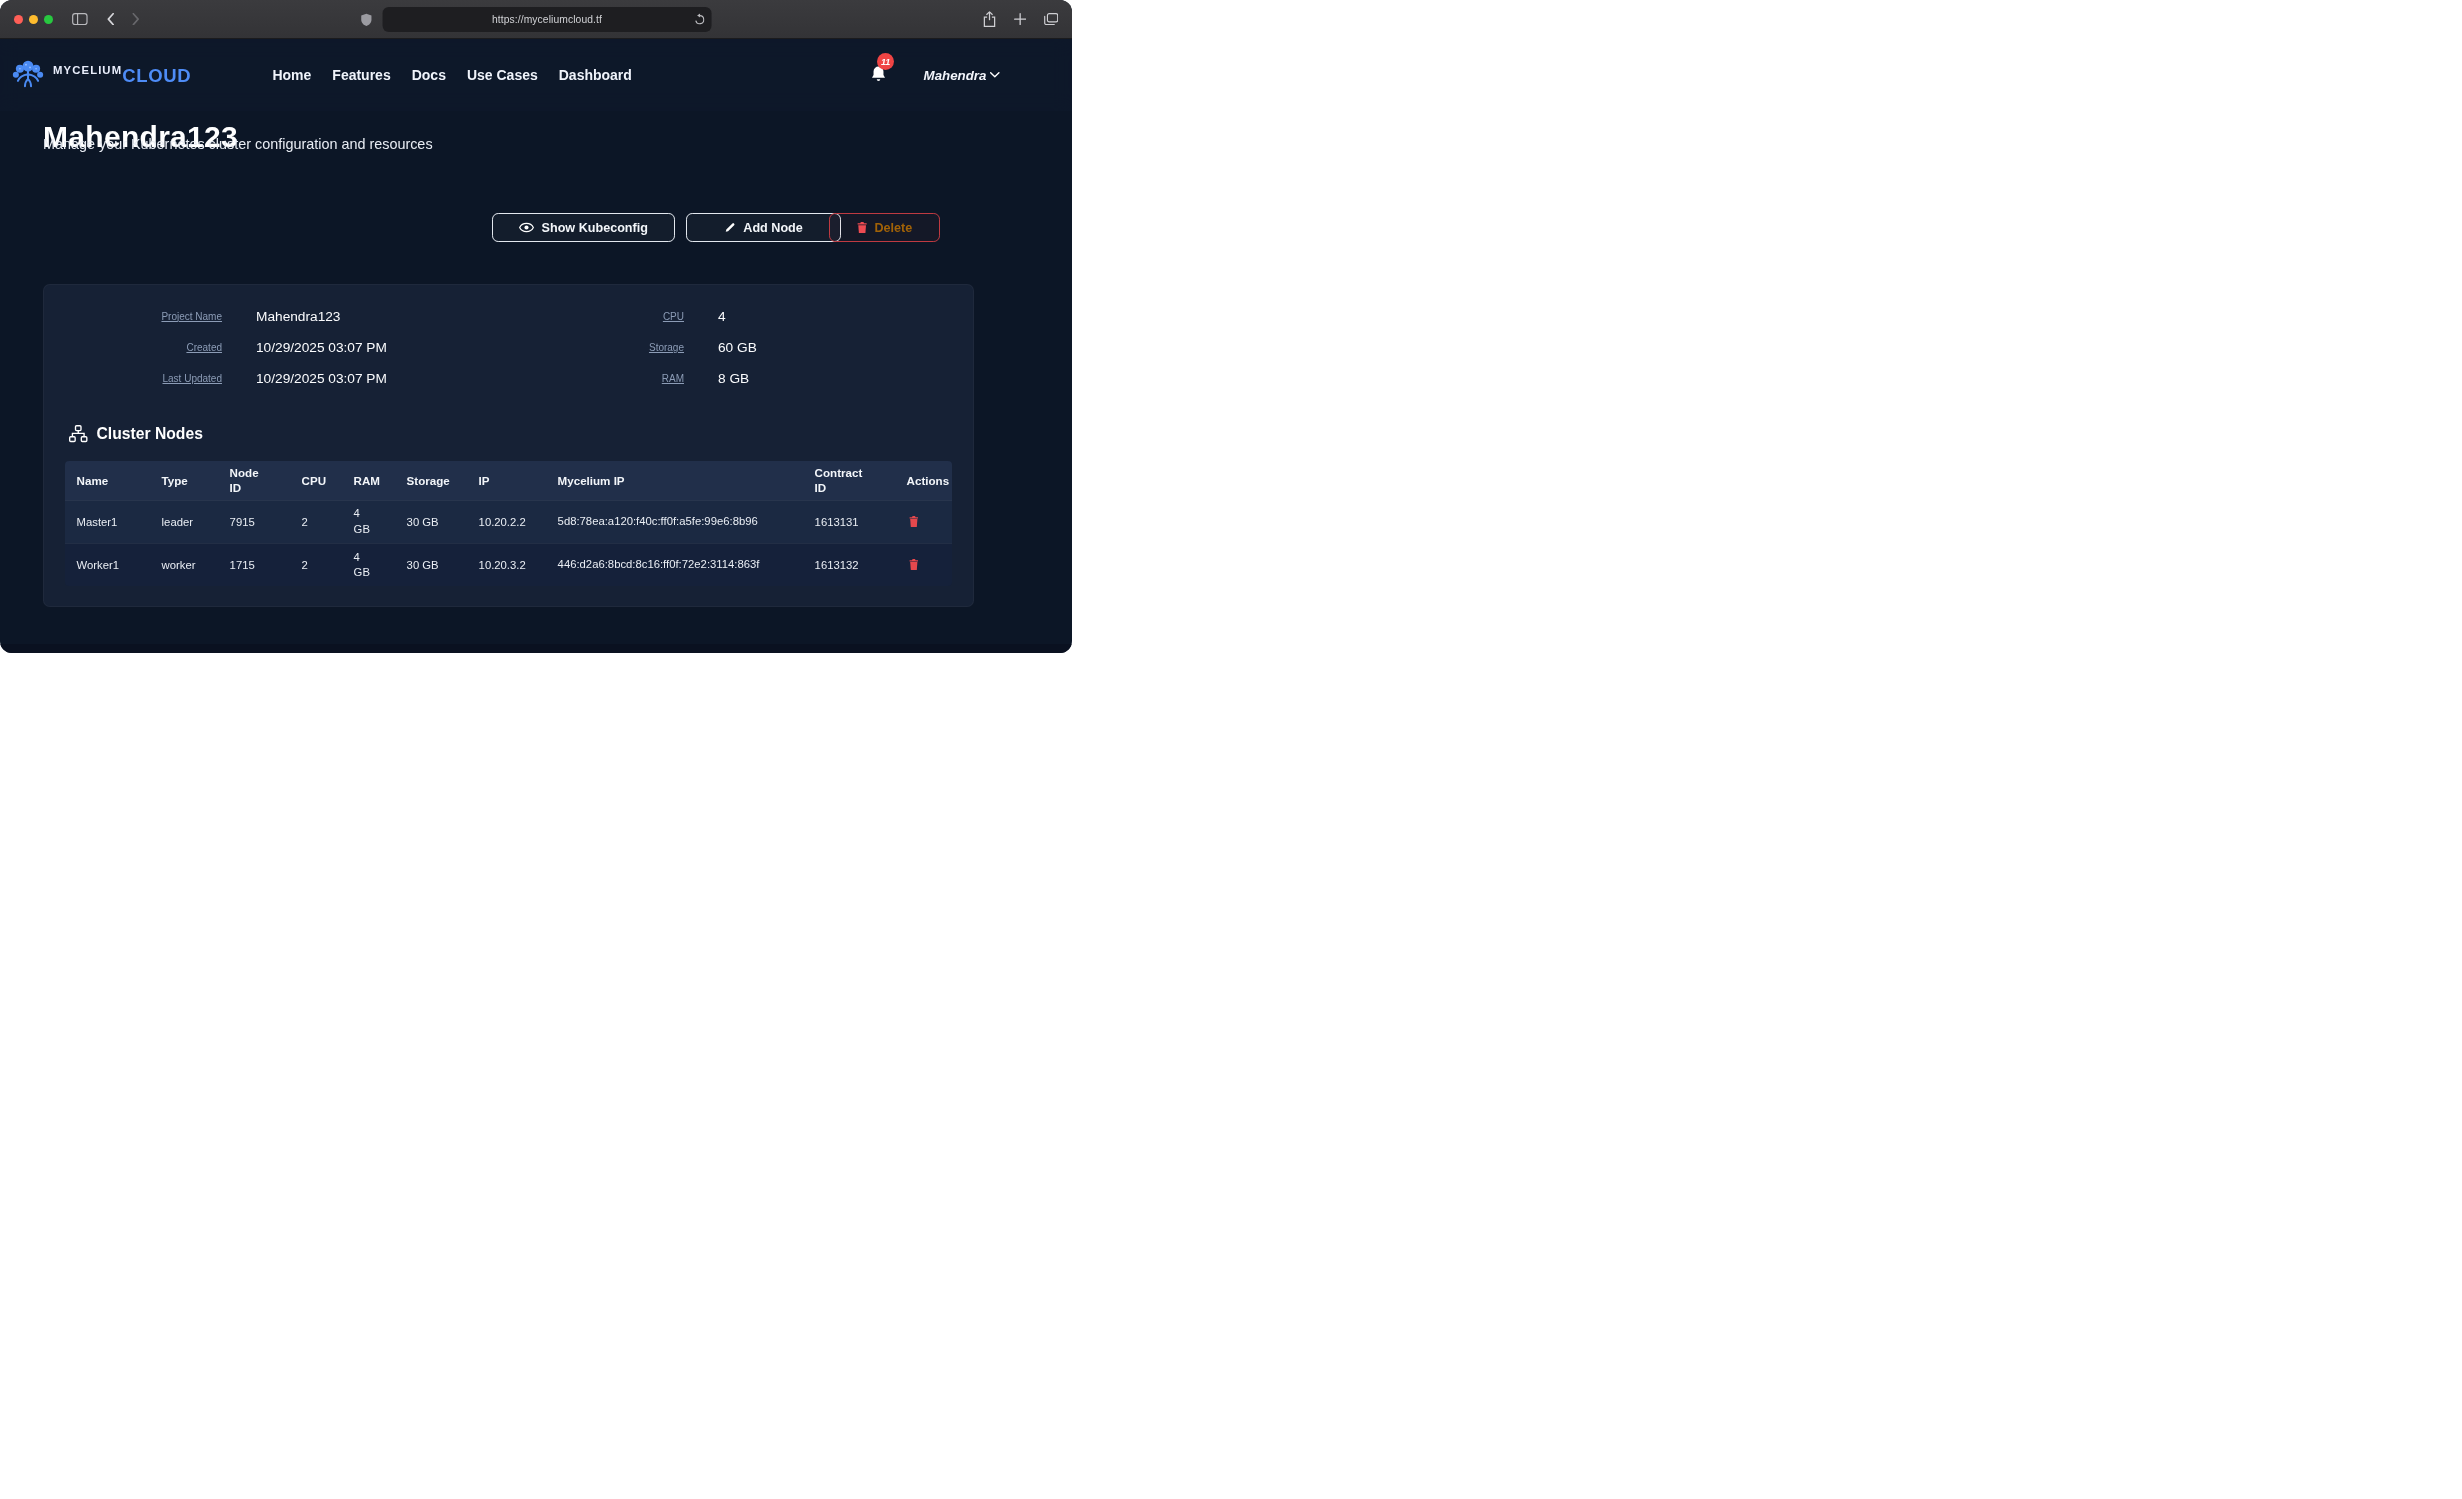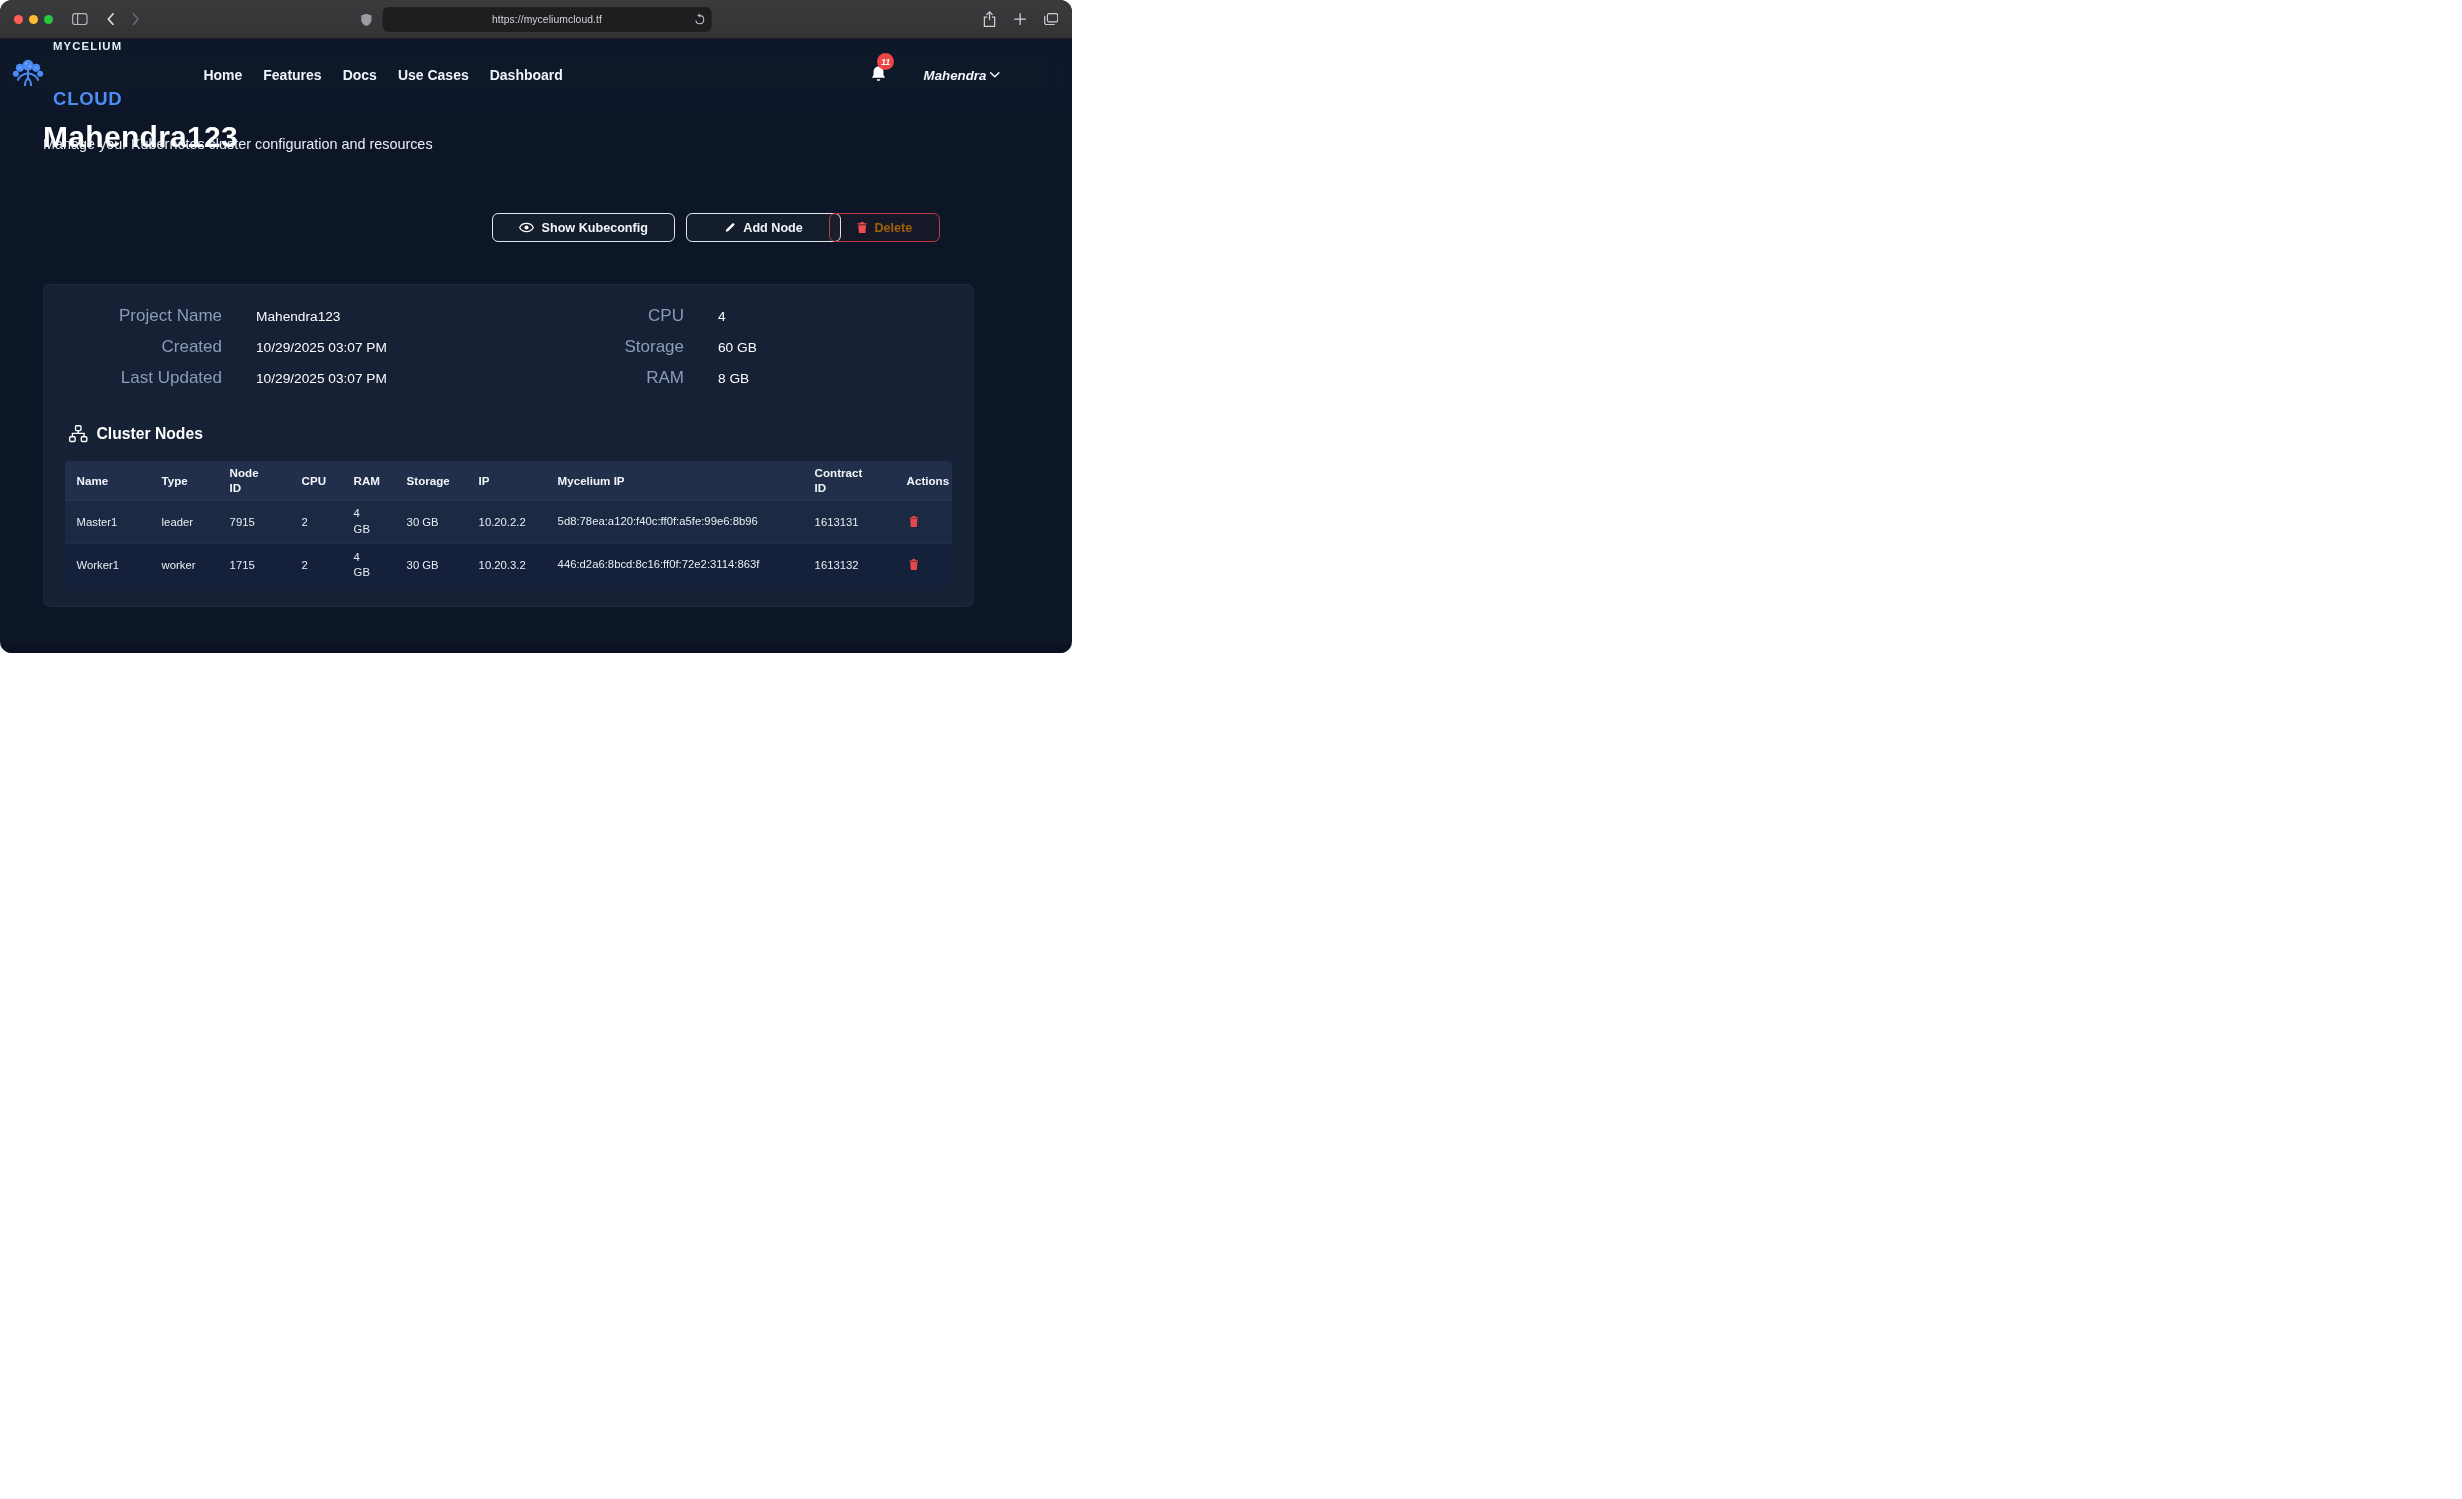--- a/index.html
+++ b/index.html
@@ -16,21 +16,21 @@
   .nav-chevrons{display:flex;gap:18px;}
   .chrome-center{position:absolute;left:50%;top:0;height:39px;transform:translateX(-50%);display:flex;align-items:center;gap:10.3px;}
   .url-bar{position:relative;width:329px;height:24.6px;background:#1e1e21;border-radius:6.2px;display:flex;align-items:center;justify-content:center;cursor:text;}
   .url-text{font-size:10.3px;color:#d2d3d6;letter-spacing:0.1px;}
   .reload{position:absolute;right:6.8px;top:6.2px;}
   .chrome-right{margin-left:auto;display:flex;align-items:center;gap:18px;}
 
   
   .navbar{position:absolute;top:39px;left:0;right:0;height:72px;background:rgba(14,24,43,0.82);backdrop-filter:blur(9.6px);-webkit-backdrop-filter:blur(9.6px);display:flex;align-items:center;padding:0 72px 0 10.3px;box-sizing:border-box;z-index:10;}
   .logo{display:flex;align-items:center;gap:6.8px;cursor:pointer;}
-  .logo-text{display:flex;flex-direction:column;line-height:1;gap:36px;}
+  .logo-text{display:flex;flex-direction:row;line-height:1;}
   .logo-top{font-size:11.3px;font-weight:700;letter-spacing:1.1px;color:#e9eefb;}
   .logo-bottom{font-size:18.5px;font-weight:800;letter-spacing:0.7px;color:#4e8cf6;margin-top:2.1px;}
   .nav-links{display:flex;gap:21px;margin-left:81px;text-align:center;}
   .nav-link{font-size:14px;font-weight:700;color:#f0f4fb;cursor:pointer;white-space:nowrap;}
   .nav-right{margin-left:auto;display:flex;align-items:center;gap:37px;font-style:italic;}
   .bell-wrap{position:relative;cursor:pointer;}
   .badge{position:absolute;top:-11.6px;right:-7.5px;min-width:17px;height:17px;border-radius:9px;background:#ef4444;color:#fff;font-size:9px;font-weight:700;display:flex;align-items:center;justify-content:center;box-sizing:border-box;padding:0 3.4px;}
   .user{display:flex;align-items:center;gap:4px;font-size:13.3px;font-weight:700;color:#f2f5fb;cursor:pointer;}
 
   
@@ -42,21 +42,21 @@
   #btn-addnode{left:686px;width:155px;}
   #btn-delete{left:829px;width:111px;border-color:#bf3a41;color:#a16207;background:rgba(238,75,82,0.04);}
 
   .card{position:absolute;left:43px;top:284px;width:931px;height:323px;background:#162135;border:0.7px solid rgba(255,255,255,0.04);border-radius:6.8px;box-sizing:border-box;z-index:1;}
   .details{display:flex;padding-top:15.7px;}
   .details-col{display:flex;flex-direction:column;}
   .details-col.left{width:451px;}
   .detail-row{display:flex;height:31px;align-items:center;}
   .left .detail-label{width:178px;text-align:right;}
   .right .detail-label{width:189px;text-align:right;}
-  .detail-label{font-size:17px;color:#8c9cb6;}
+  .detail-label{font-size:10px;color:#8c9cb6;text-decoration:underline;}
   .detail-value{margin-left:34px;font-size:13.7px;color:#fbfcfe;font-weight:500;}
 
   .cluster-head{display:flex;align-items:flex-end;gap:9px;margin:31px 0 0 25px;}
   .cluster-title{font-size:15.7px;font-weight:700;color:#ffffff;}
 
   .table-wrap{margin:18.5px 21px 0;border-radius:4.1px;overflow:hidden;}
   table{width:100%;border-collapse:collapse;table-layout:fixed;}
   thead tr{background:#212f4a;height:39px;}
   th{font-size:11.6px;font-weight:700;color:#f3f6fa;text-align:left;padding-left:11.6px;vertical-align:middle;}
   tbody tr{height:43px;border-top:0.7px solid rgba(255,255,255,0.06);}

